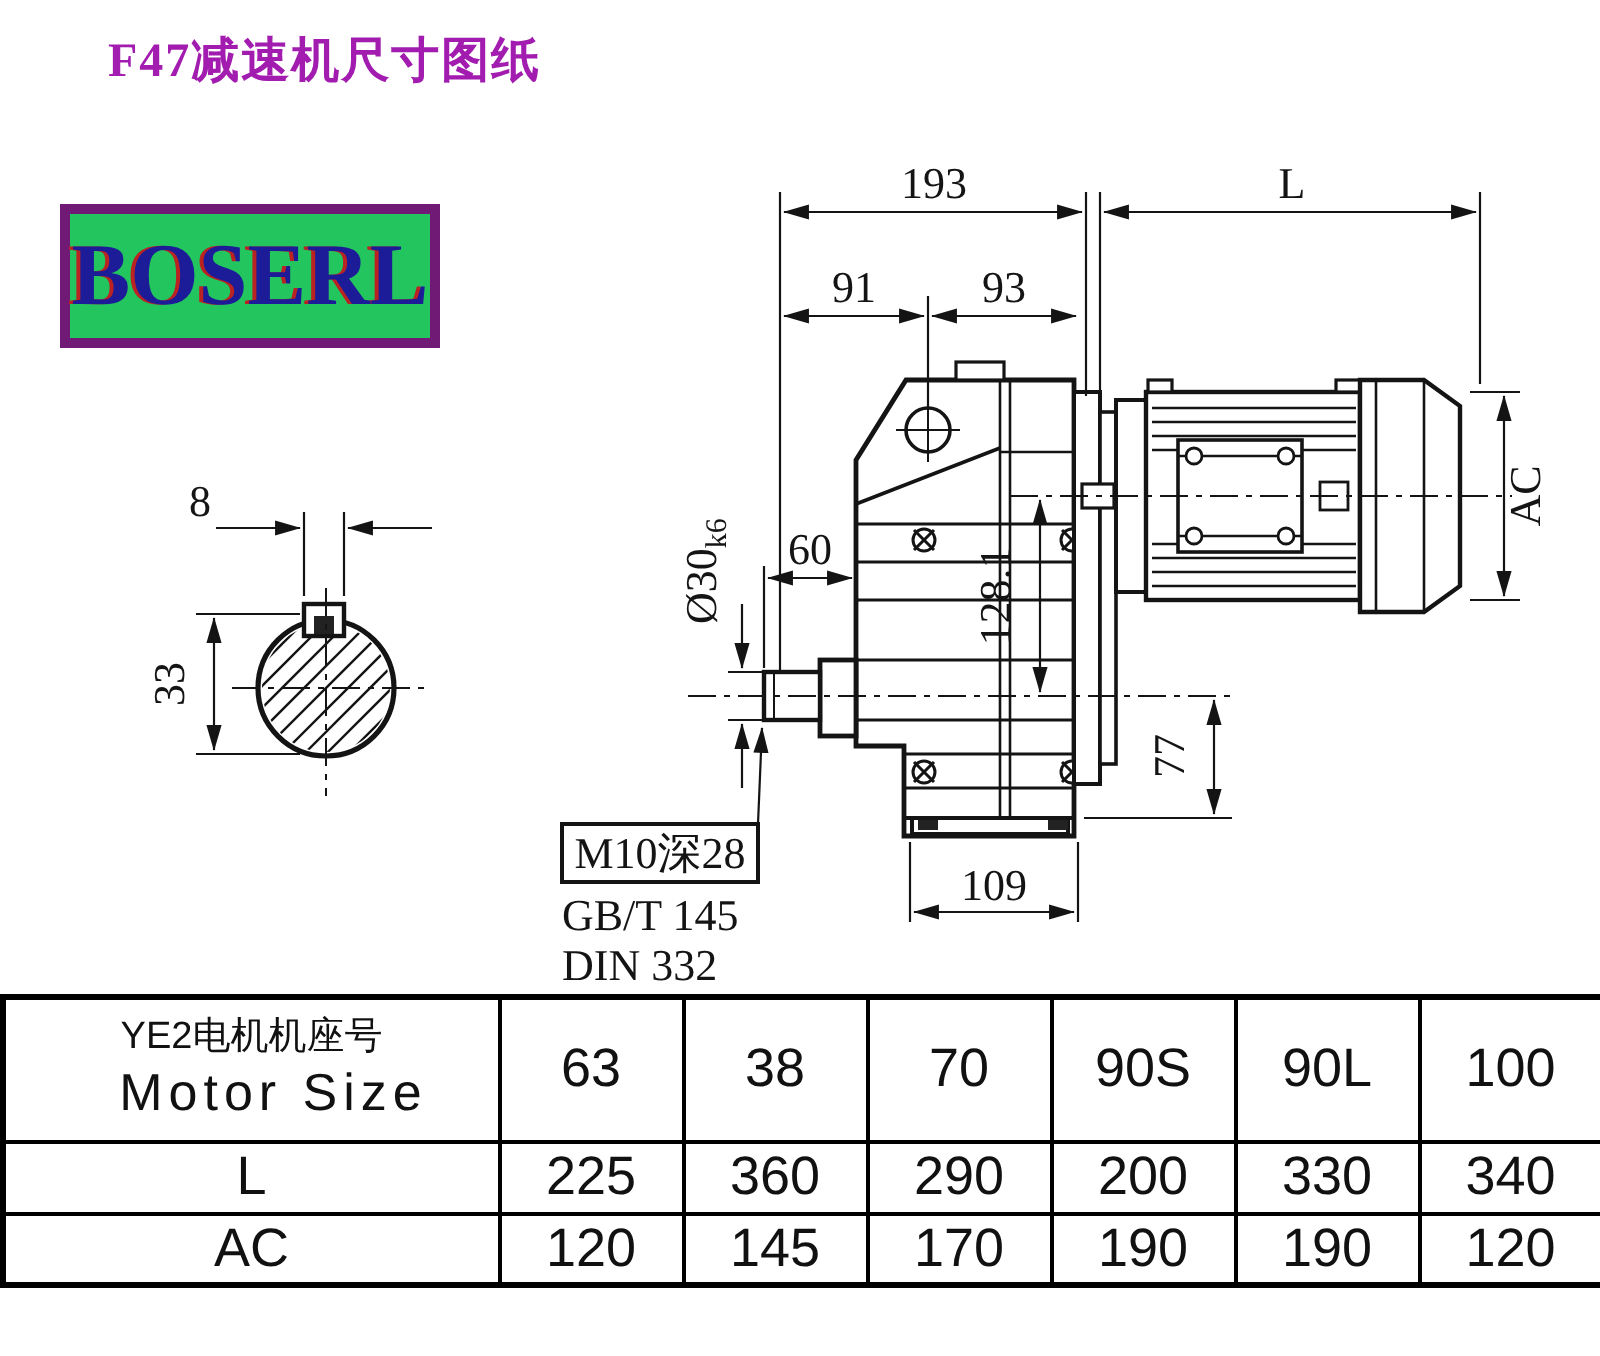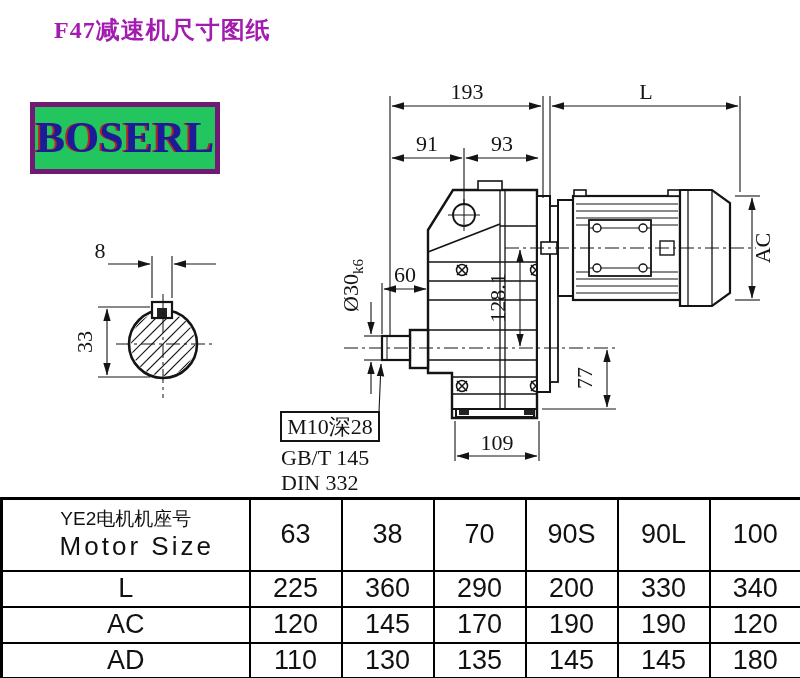--- a/index.html
+++ b/index.html
@@ -251,23 +251,14 @@
   </tr>
   <tr class="row-h">
     <td>AC</td>
     <td>120</td>
     <td>145</td>
     <td>170</td>
     <td>190</td>
     <td>190</td>
     <td>120</td>
   </tr>
-  <tr class="row-h">
-    <td>AD</td>
-    <td>110</td>
-    <td>130</td>
-    <td>135</td>
-    <td>145</td>
-    <td>145</td>
-    <td>180</td>
-  </tr>
 </tbody>
   </table>
 
 </body></html>

